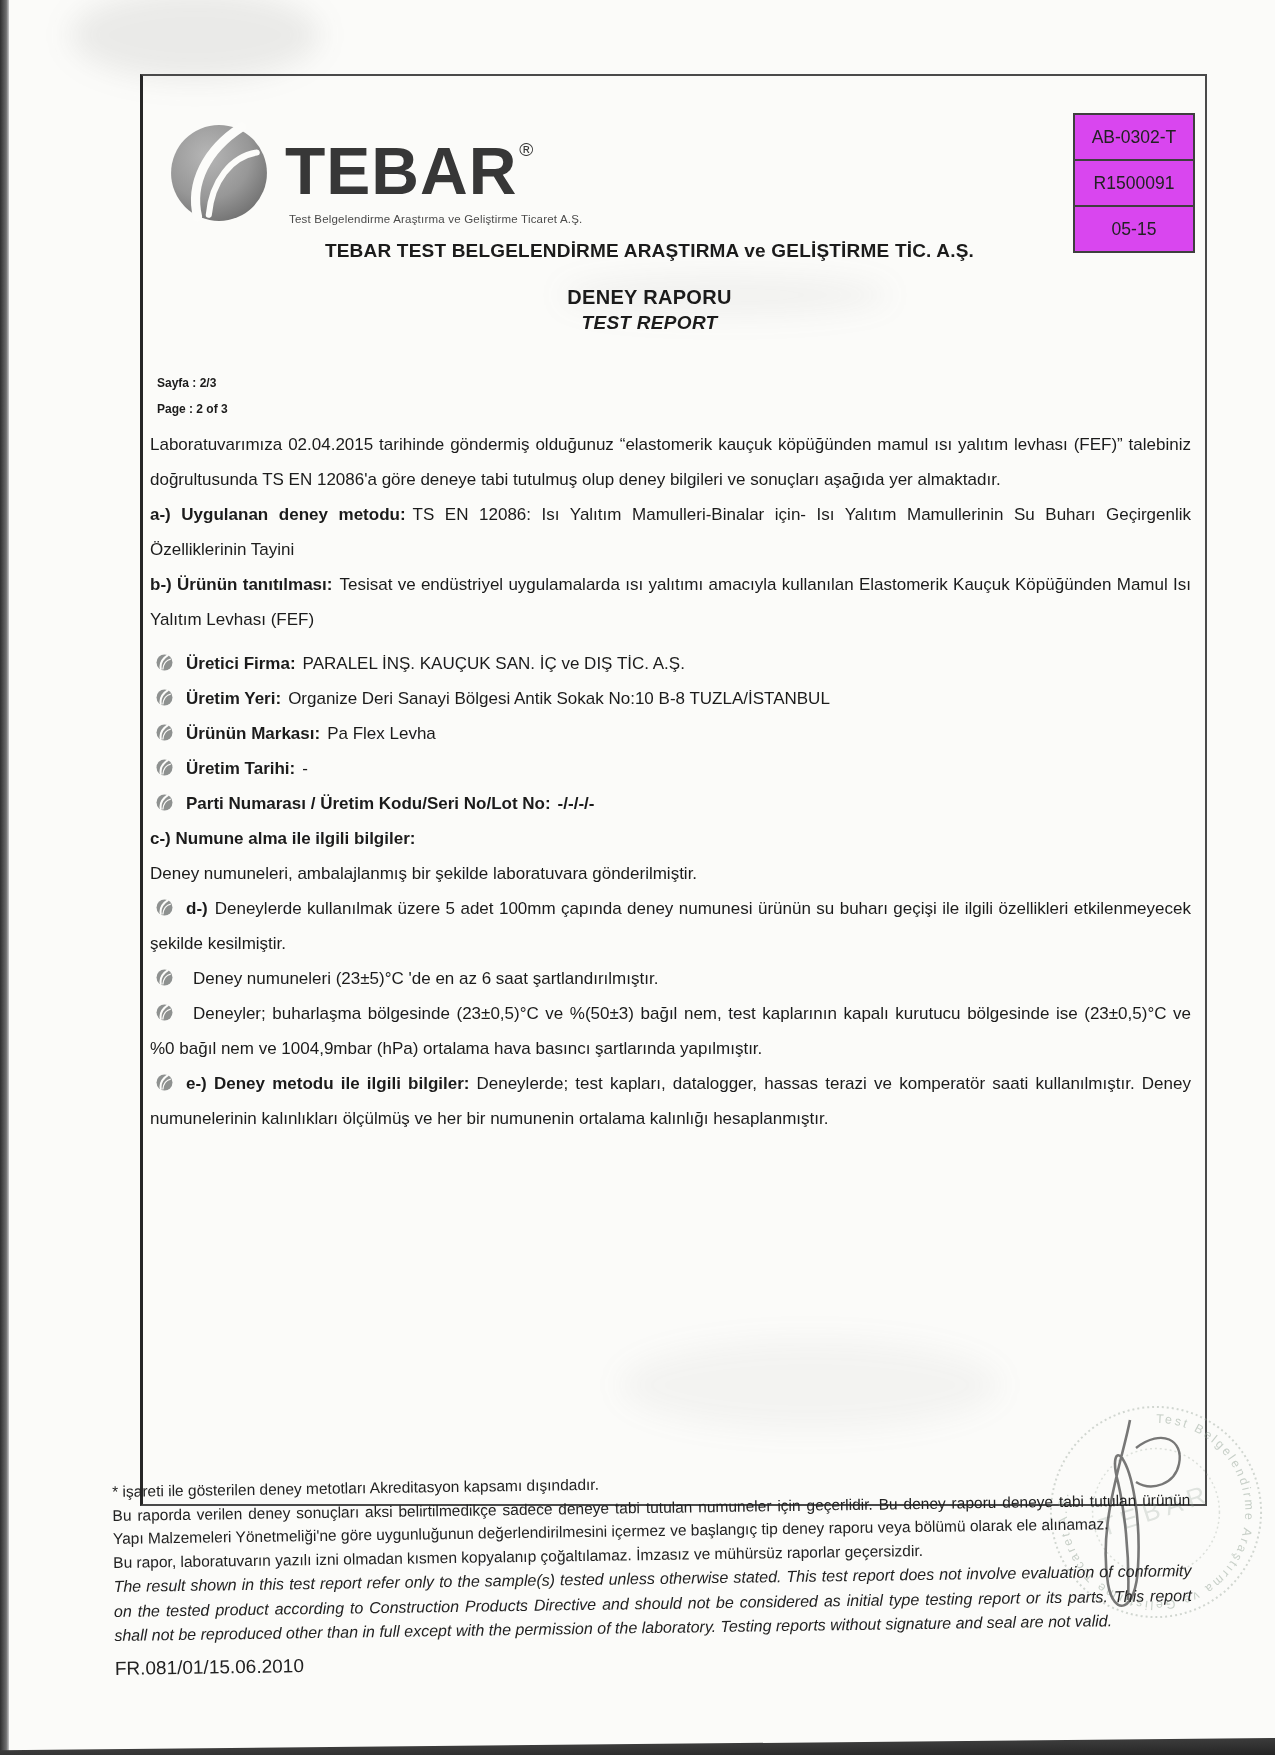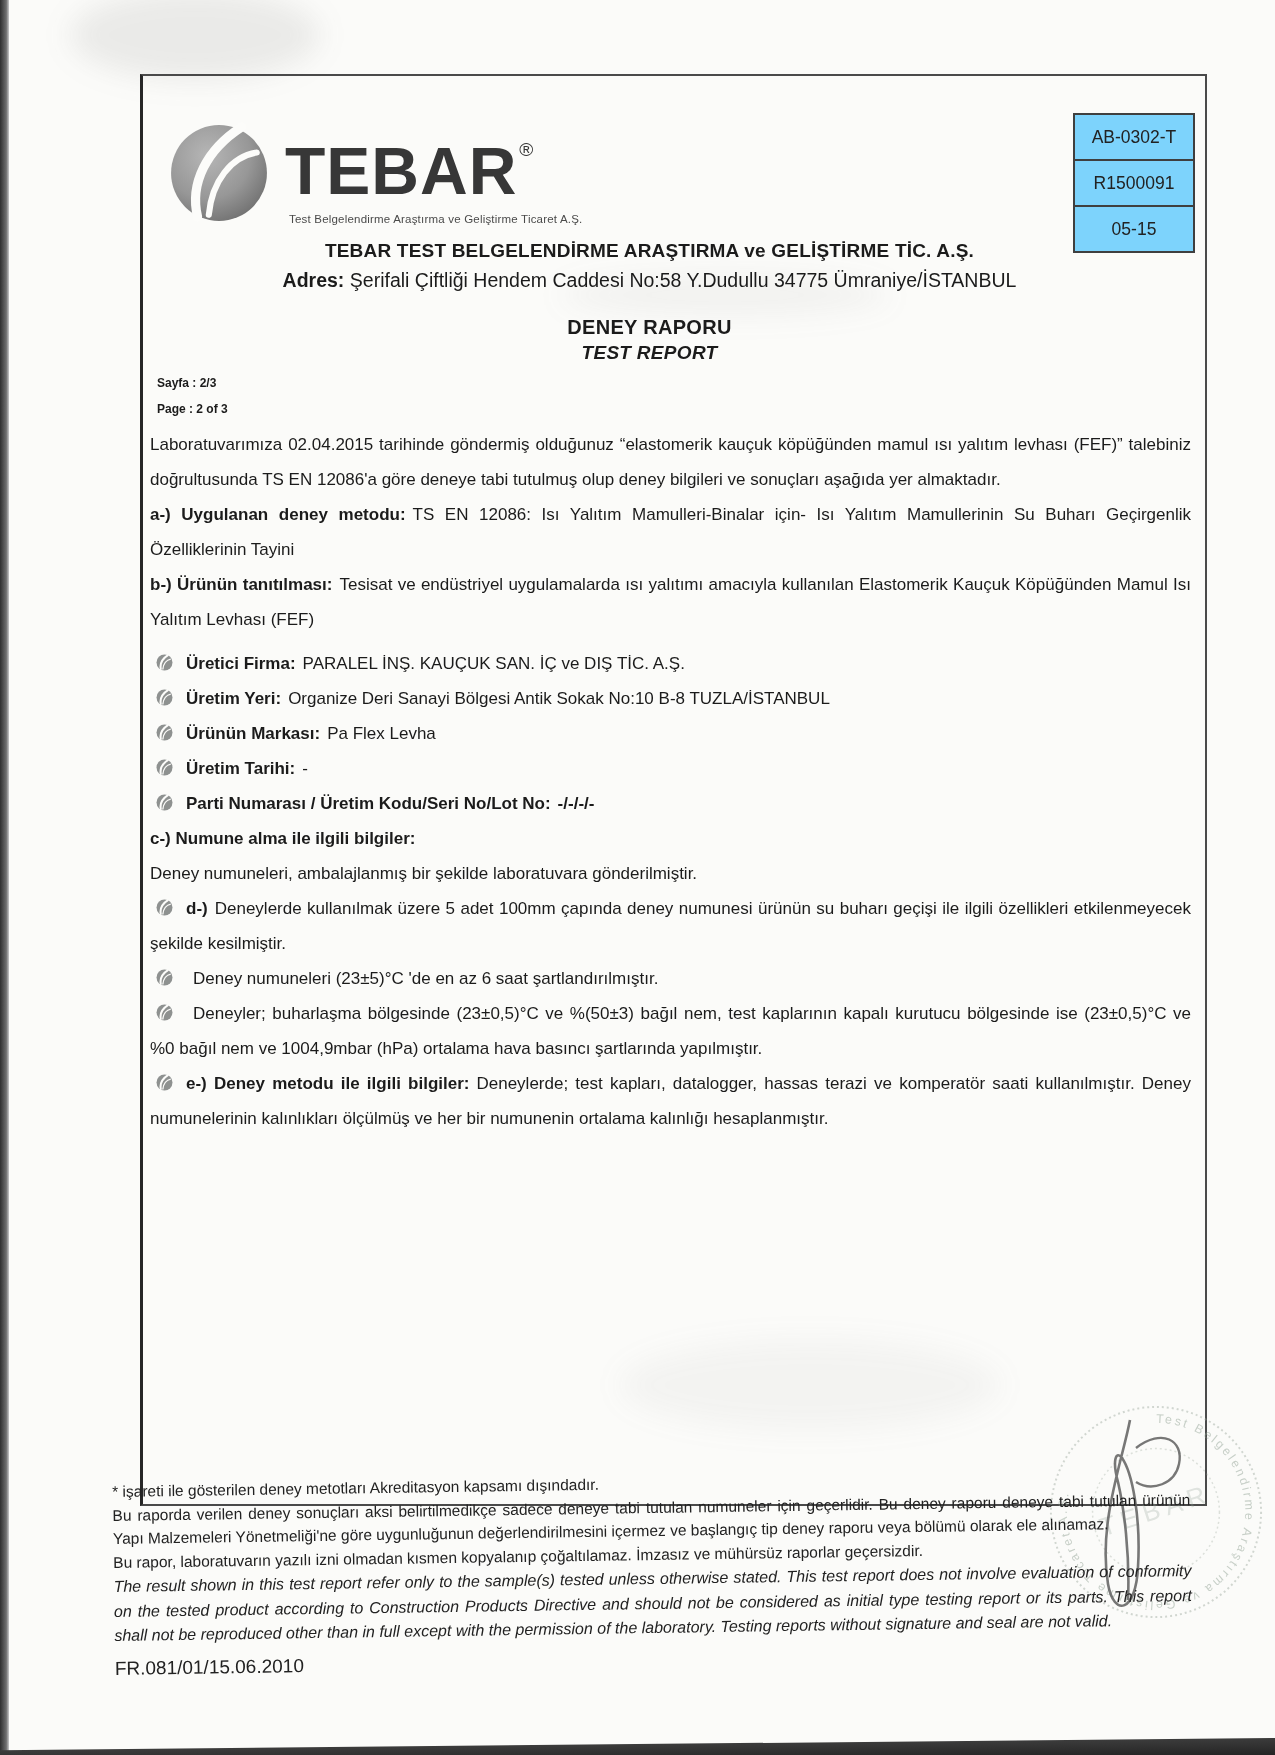--- a/index.html
+++ b/index.html
@@ -20,21 +20,21 @@
   
   .frame{position:absolute;left:140px;top:74px;width:1062px;height:1428px;
     border:2px solid #4a4a4a;border-left:3px solid #262626;background:transparent;}
   
   .globe{position:absolute;left:168px;top:120px;width:102px;height:106px;}
   .wordmark{position:absolute;left:285px;top:138px;font-size:66px;font-weight:700;
     letter-spacing:1px;color:#373737;line-height:1;}
   .wordmark sup{font-size:19px;font-weight:400;vertical-align:38px;margin-left:2px;}
   .tagline{position:absolute;left:289px;top:213px;font-size:11.5px;color:#4a4a4a;letter-spacing:.2px;}
   
-  .codebox{position:absolute;left:1073px;top:113px;width:118px;border:2px solid #3f3f3f;background:#7dd3fc;}
+  .codebox{position:absolute;left:1073px;top:113px;width:118px;border:2px solid #3f3f3f;background:#d946ef;}
   .codebox .cell{height:44px;line-height:44px;text-align:center;font-size:17.5px;color:#222;
     border-bottom:2px solid #3f3f3f;}
   .codebox .cell:last-child{border-bottom:none;}
   
   .hdr{position:absolute;left:140px;top:240px;width:935px;text-align:center;padding-left:42px;}
   .hdr .company{font-size:19px;font-weight:700;letter-spacing:.2px;}
   .hdr .addr{font-size:19.5px;margin-top:7px;}
   .hdr .addr .b{font-weight:700;}
   .hdr .rpt-tr{font-size:20px;font-weight:700;margin-top:24px;letter-spacing:.3px;}
   .hdr .rpt-en{font-size:19px;font-weight:700;font-style:italic;margin-top:3px;letter-spacing:.3px;}
@@ -85,24 +85,20 @@
   <div class="tagline">Test Belgelendirme Araştırma ve Geliştirme Ticaret A.Ş.</div>
 
   <div class="codebox">
     <div class="cell">AB-0302-T</div>
     <div class="cell">R1500091</div>
     <div class="cell">05-15</div>
   </div>
 
   <div class="hdr">
     <div class="company">TEBAR TEST BELGELENDİRME ARAŞTIRMA ve GELİŞTİRME TİC. A.Ş.</div>
-    <div class="addr">
-      <span class="b">Adres:</span>
-      <span>Şerifali Çiftliği Hendem Caddesi No:58 Y.Dudullu 34775 Ümraniye/İSTANBUL</span>
-    </div>
     <div class="rpt-tr">DENEY RAPORU</div>
     <div class="rpt-en">TEST REPORT</div>
   </div>
 
   <div class="pageinfo">
     <div>Sayfa : 2/3</div>
     <div>Page : 2 of 3</div>
   </div>
 
   <div class="bodytxt">

